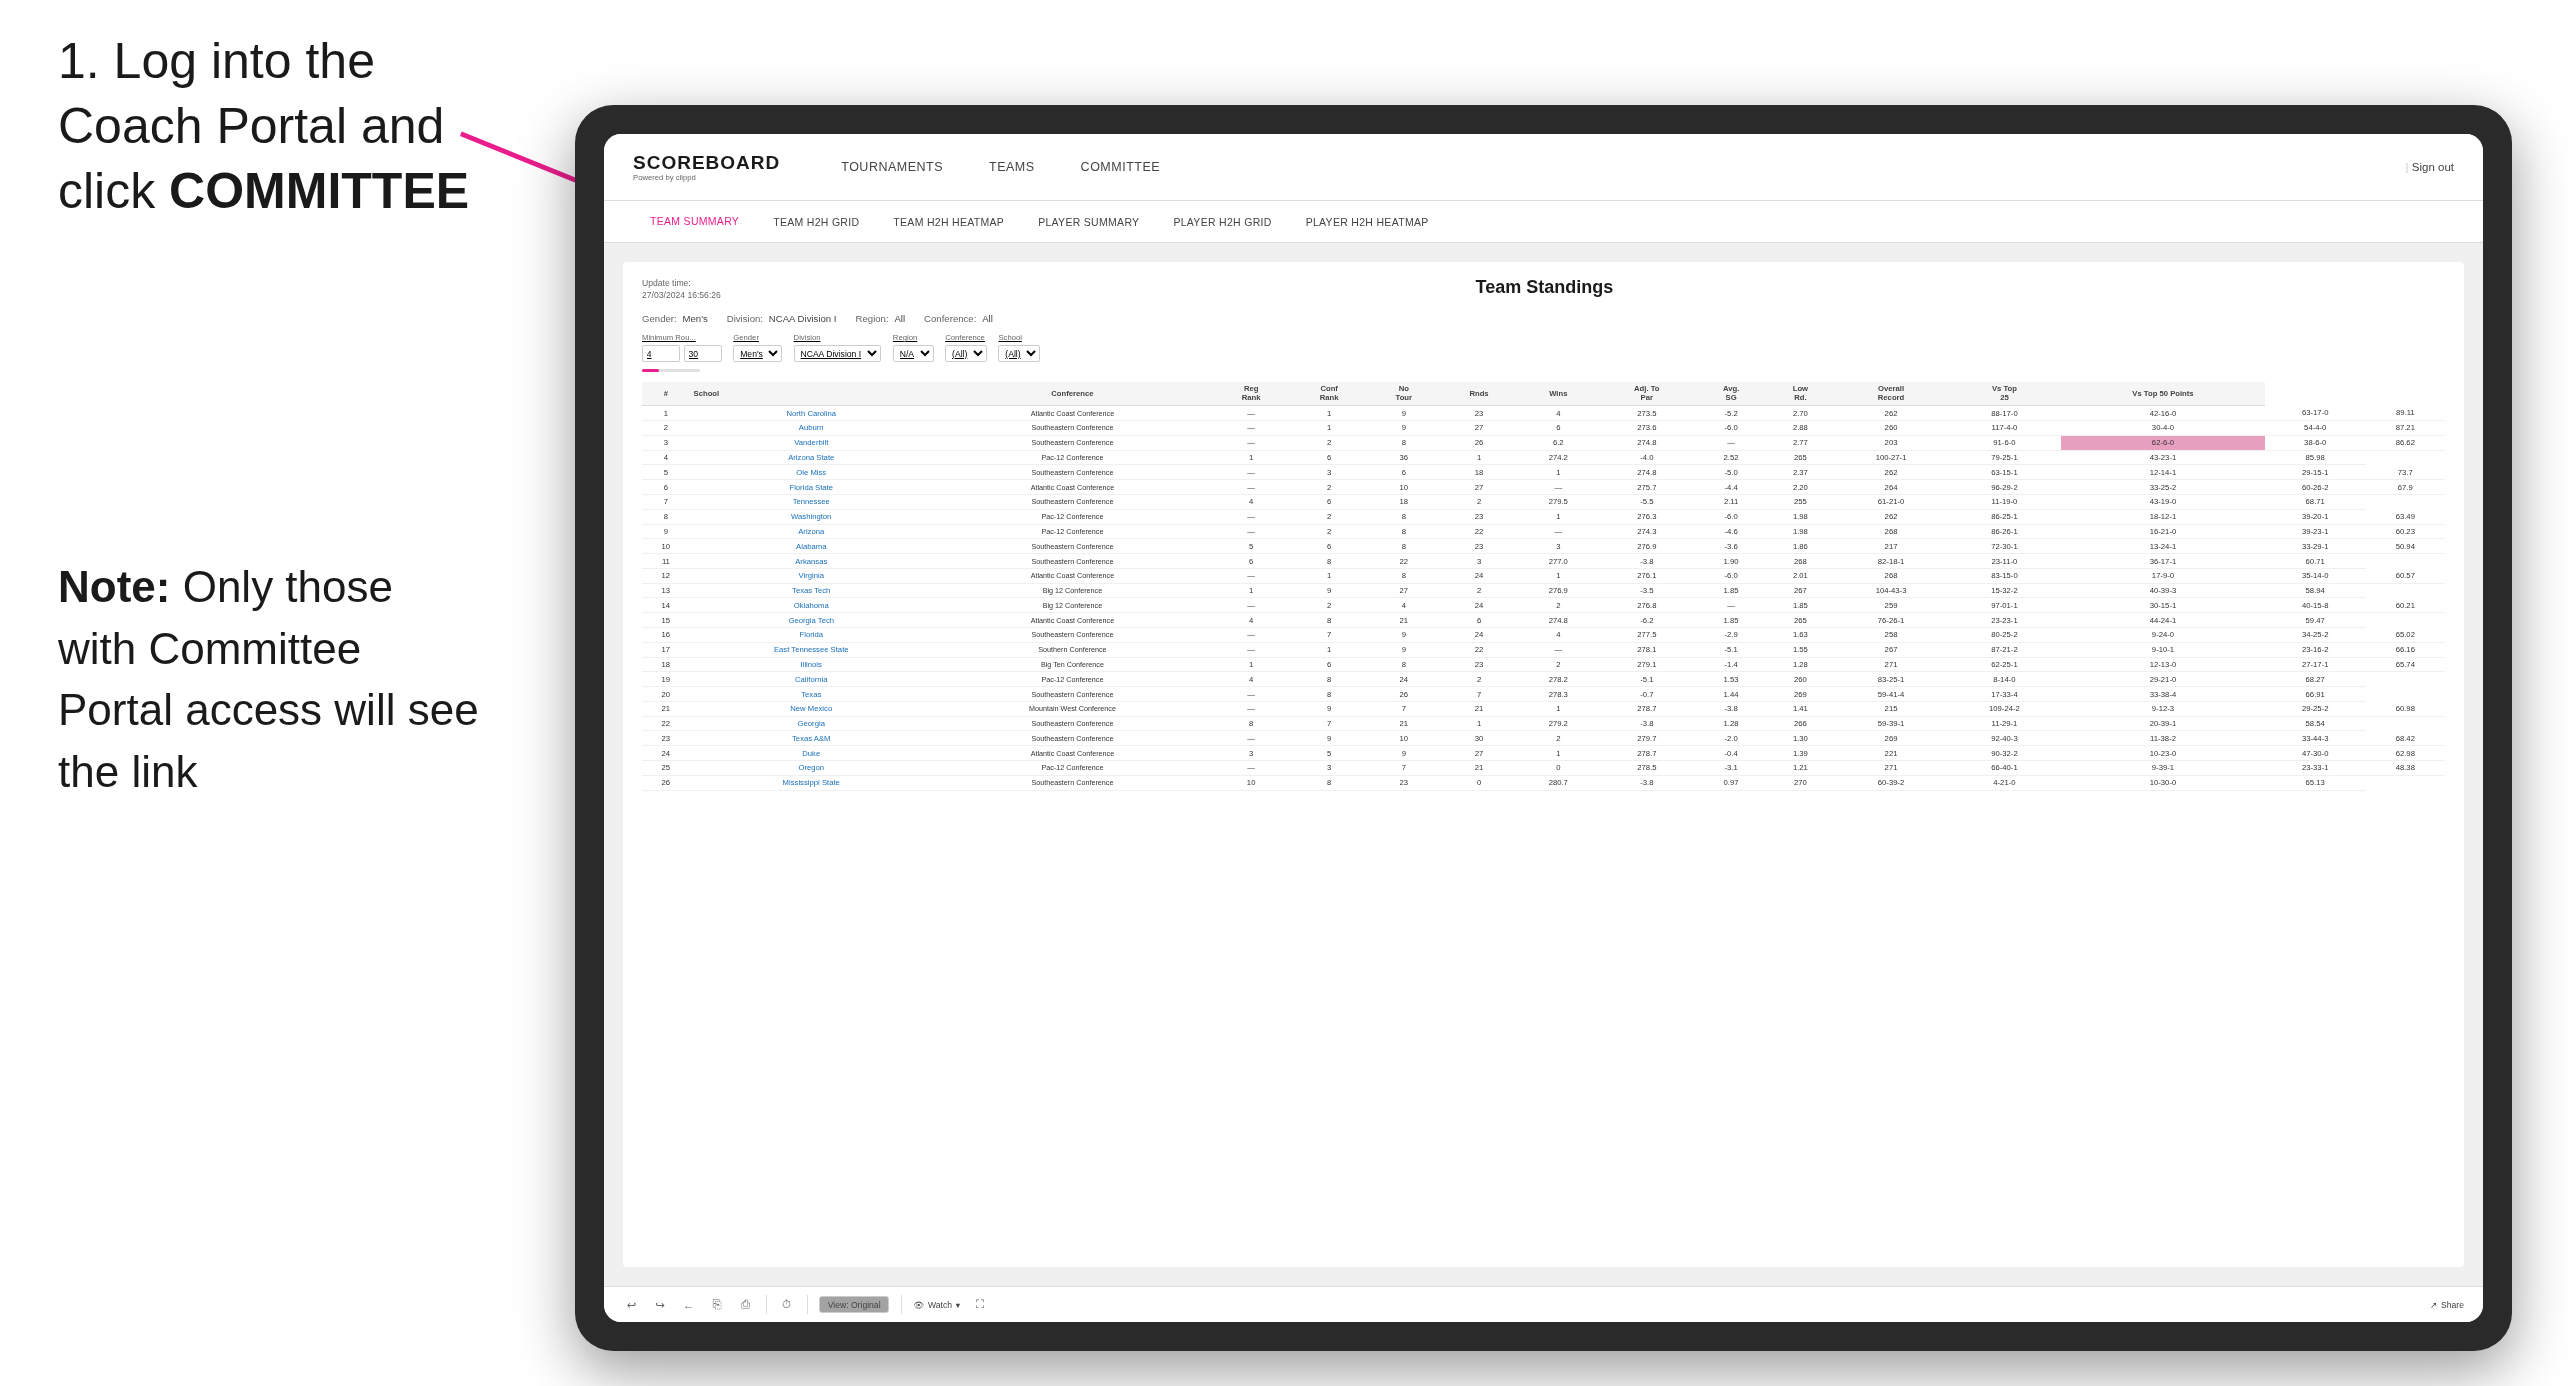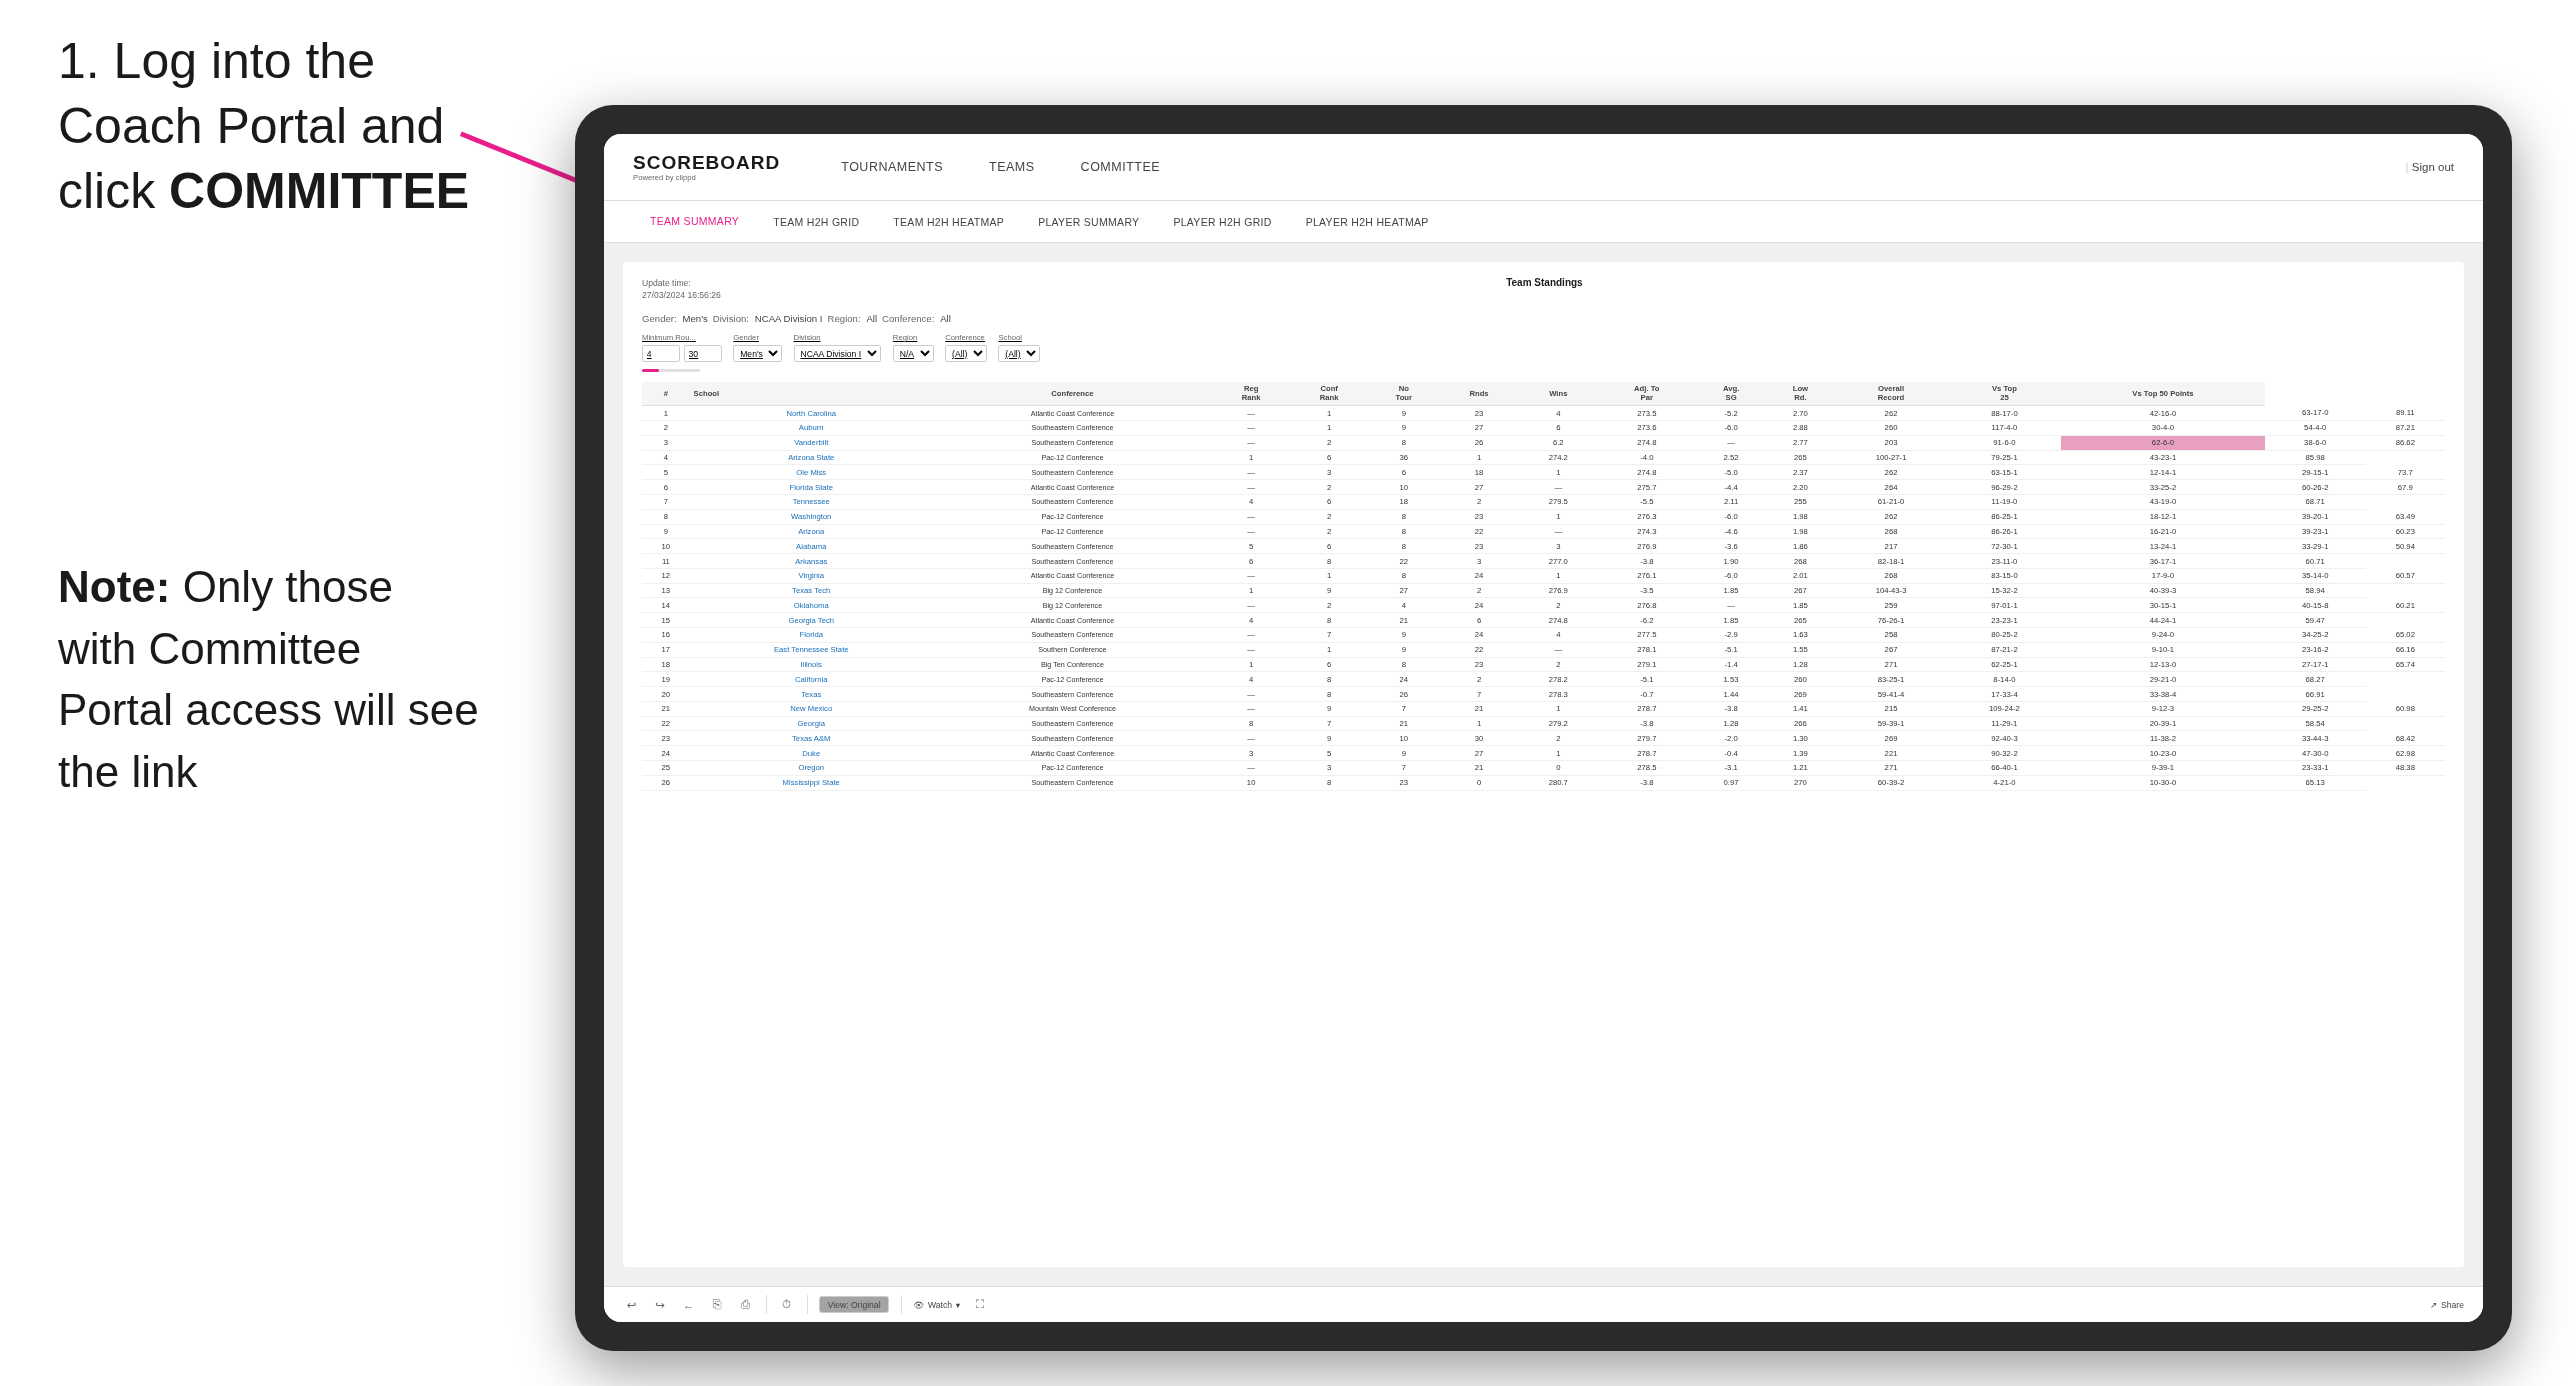--- a/index.html
+++ b/index.html
@@ -195,32 +195,32 @@
     }
 
     .update-time {
       font-size: 8.6px;
       color: #666;
       line-height: 1.4;
       margin-right: 19px;
     }
 
     .panel-title {
-      font-size: 10px;
+      font-size: 18px;
       font-weight: 600;
       color: #1a1a1a;
       flex: 1;
       text-align: center;
       margin-right: 96px;
     }
 
     .filter-row {
       display: flex;
       align-items: center;
-      gap: 5px;
+      gap: 19px;
       margin-bottom: 9.6px;
       font-size: 9.6px;
       color: #444;
     }
 
     .filter-item {
       display: flex;
       align-items: center;
       gap: 5.8px;
     }

